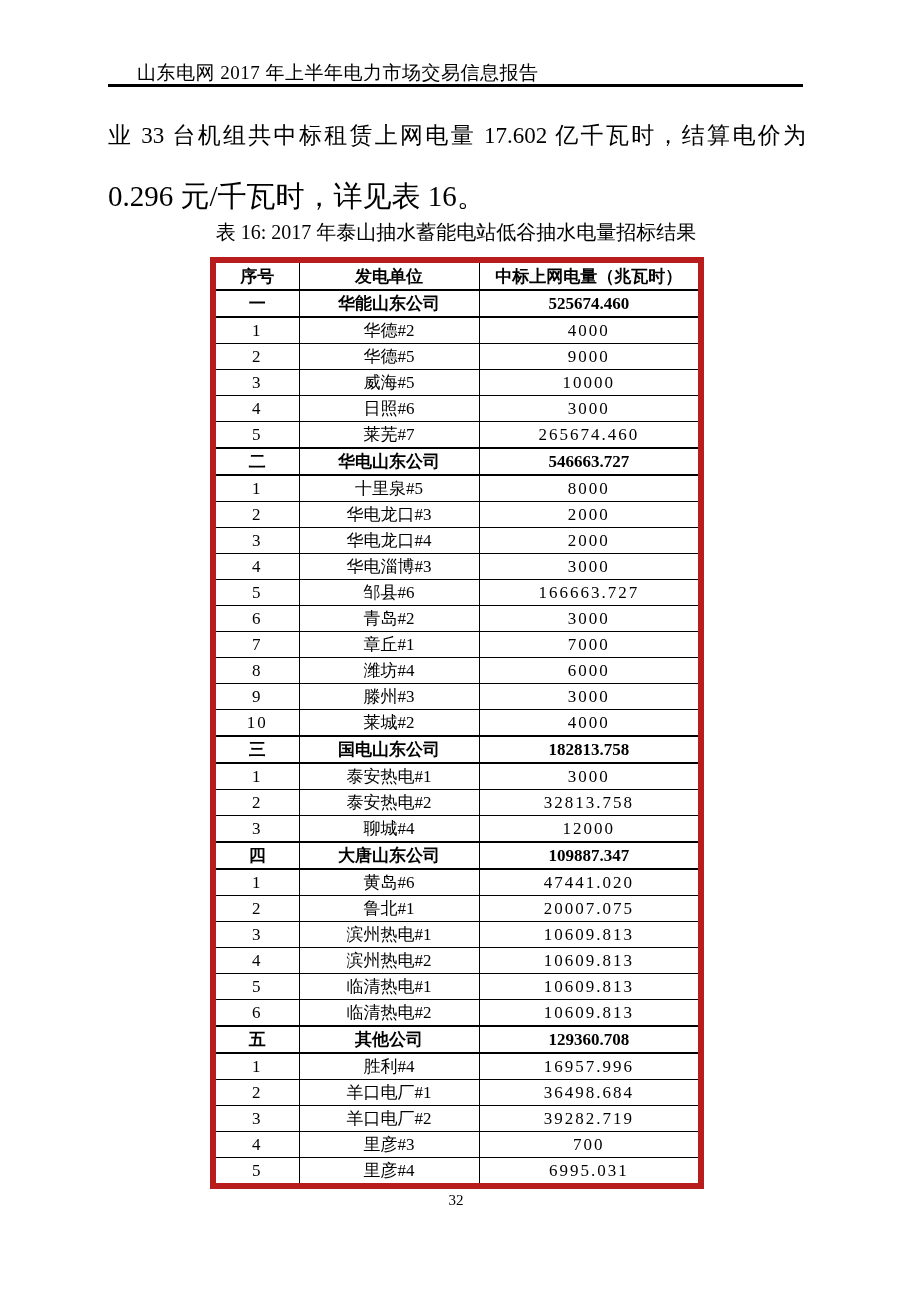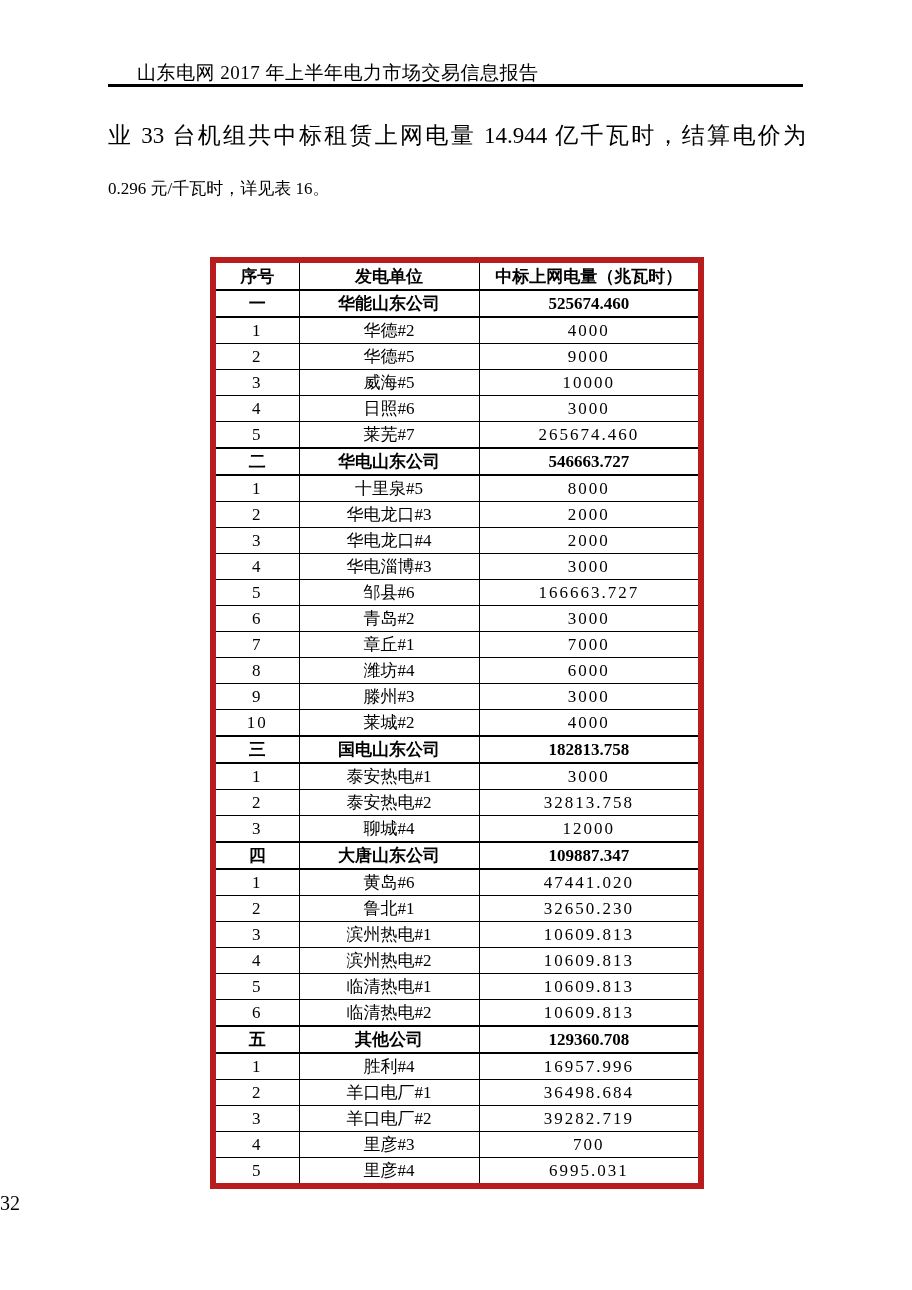--- a/index.html
+++ b/index.html
@@ -41,21 +41,21 @@
     width: 698px;
     font-size: 23px;
     white-space: nowrap;
     text-align: justify;
     text-align-last: justify;
   }
   .body-line2 {
     position: absolute;
     left: 108px;
     top: 177px;
-    font-size: 17px;
+    font-size: 29px;
     white-space: nowrap;
   }
   .table-title {
     position: absolute;
     left: 0;
     top: 219px;
     width: 912px;
     text-align: center;
     font-size: 20px;
     white-space: nowrap;
@@ -95,36 +95,38 @@
     letter-spacing: 2px;
   }
   .col-num-w { width: 86px; }
   .col-unit-w { width: 180px; }
   .col-val-w { width: 222px; }
   .page-footer {
     position: absolute;
     left: 0;
     top: 1192px;
     width: 912px;
-    font-size: 20px;
+    text-align: center;
+    font-size: 15px;
   }
 </style>
 </head>
 <body>
 
 <div class="page">
 
   <div class="running-header">山东电网 2017 年上半年电力市场交易信息报告</div>
 
   <div class="header-rule"></div>
 
-  <div class="body-line1">业 33 台机组共中标租赁上网电量 14.944 亿千瓦时，结算电价为</div>
+  <div class="body-line1">业 33 台机组共中标租赁上网电量 17.602 亿千瓦时，结算电价为</div>
 
   <div class="body-line2">0.296 元/千瓦时，详见表 16。</div>
 
+  <div class="table-title">表 16: 2017 年泰山抽水蓄能电站低谷抽水电量招标结果</div>
 
   <table class="bid-table">
     <colgroup>
       <col class="col-num-w">
       <col class="col-unit-w">
       <col class="col-val-w">
     </colgroup>
     <thead>
       <tr>
           <th>序号</th>
@@ -244,21 +246,21 @@
           <td class="col-val">109887.347</td>
         </tr>
         <tr>
           <td class="col-num">1</td>
           <td class="col-unit">黄岛#6</td>
           <td class="col-val">47441.020</td>
         </tr>
         <tr>
           <td class="col-num">2</td>
           <td class="col-unit">鲁北#1</td>
-          <td class="col-val">32650.230</td>
+          <td class="col-val">20007.075</td>
         </tr>
         <tr>
           <td class="col-num">3</td>
           <td class="col-unit">滨州热电#1</td>
           <td class="col-val">10609.813</td>
         </tr>
         <tr>
           <td class="col-num">4</td>
           <td class="col-unit">滨州热电#2</td>
           <td class="col-val">10609.813</td>

